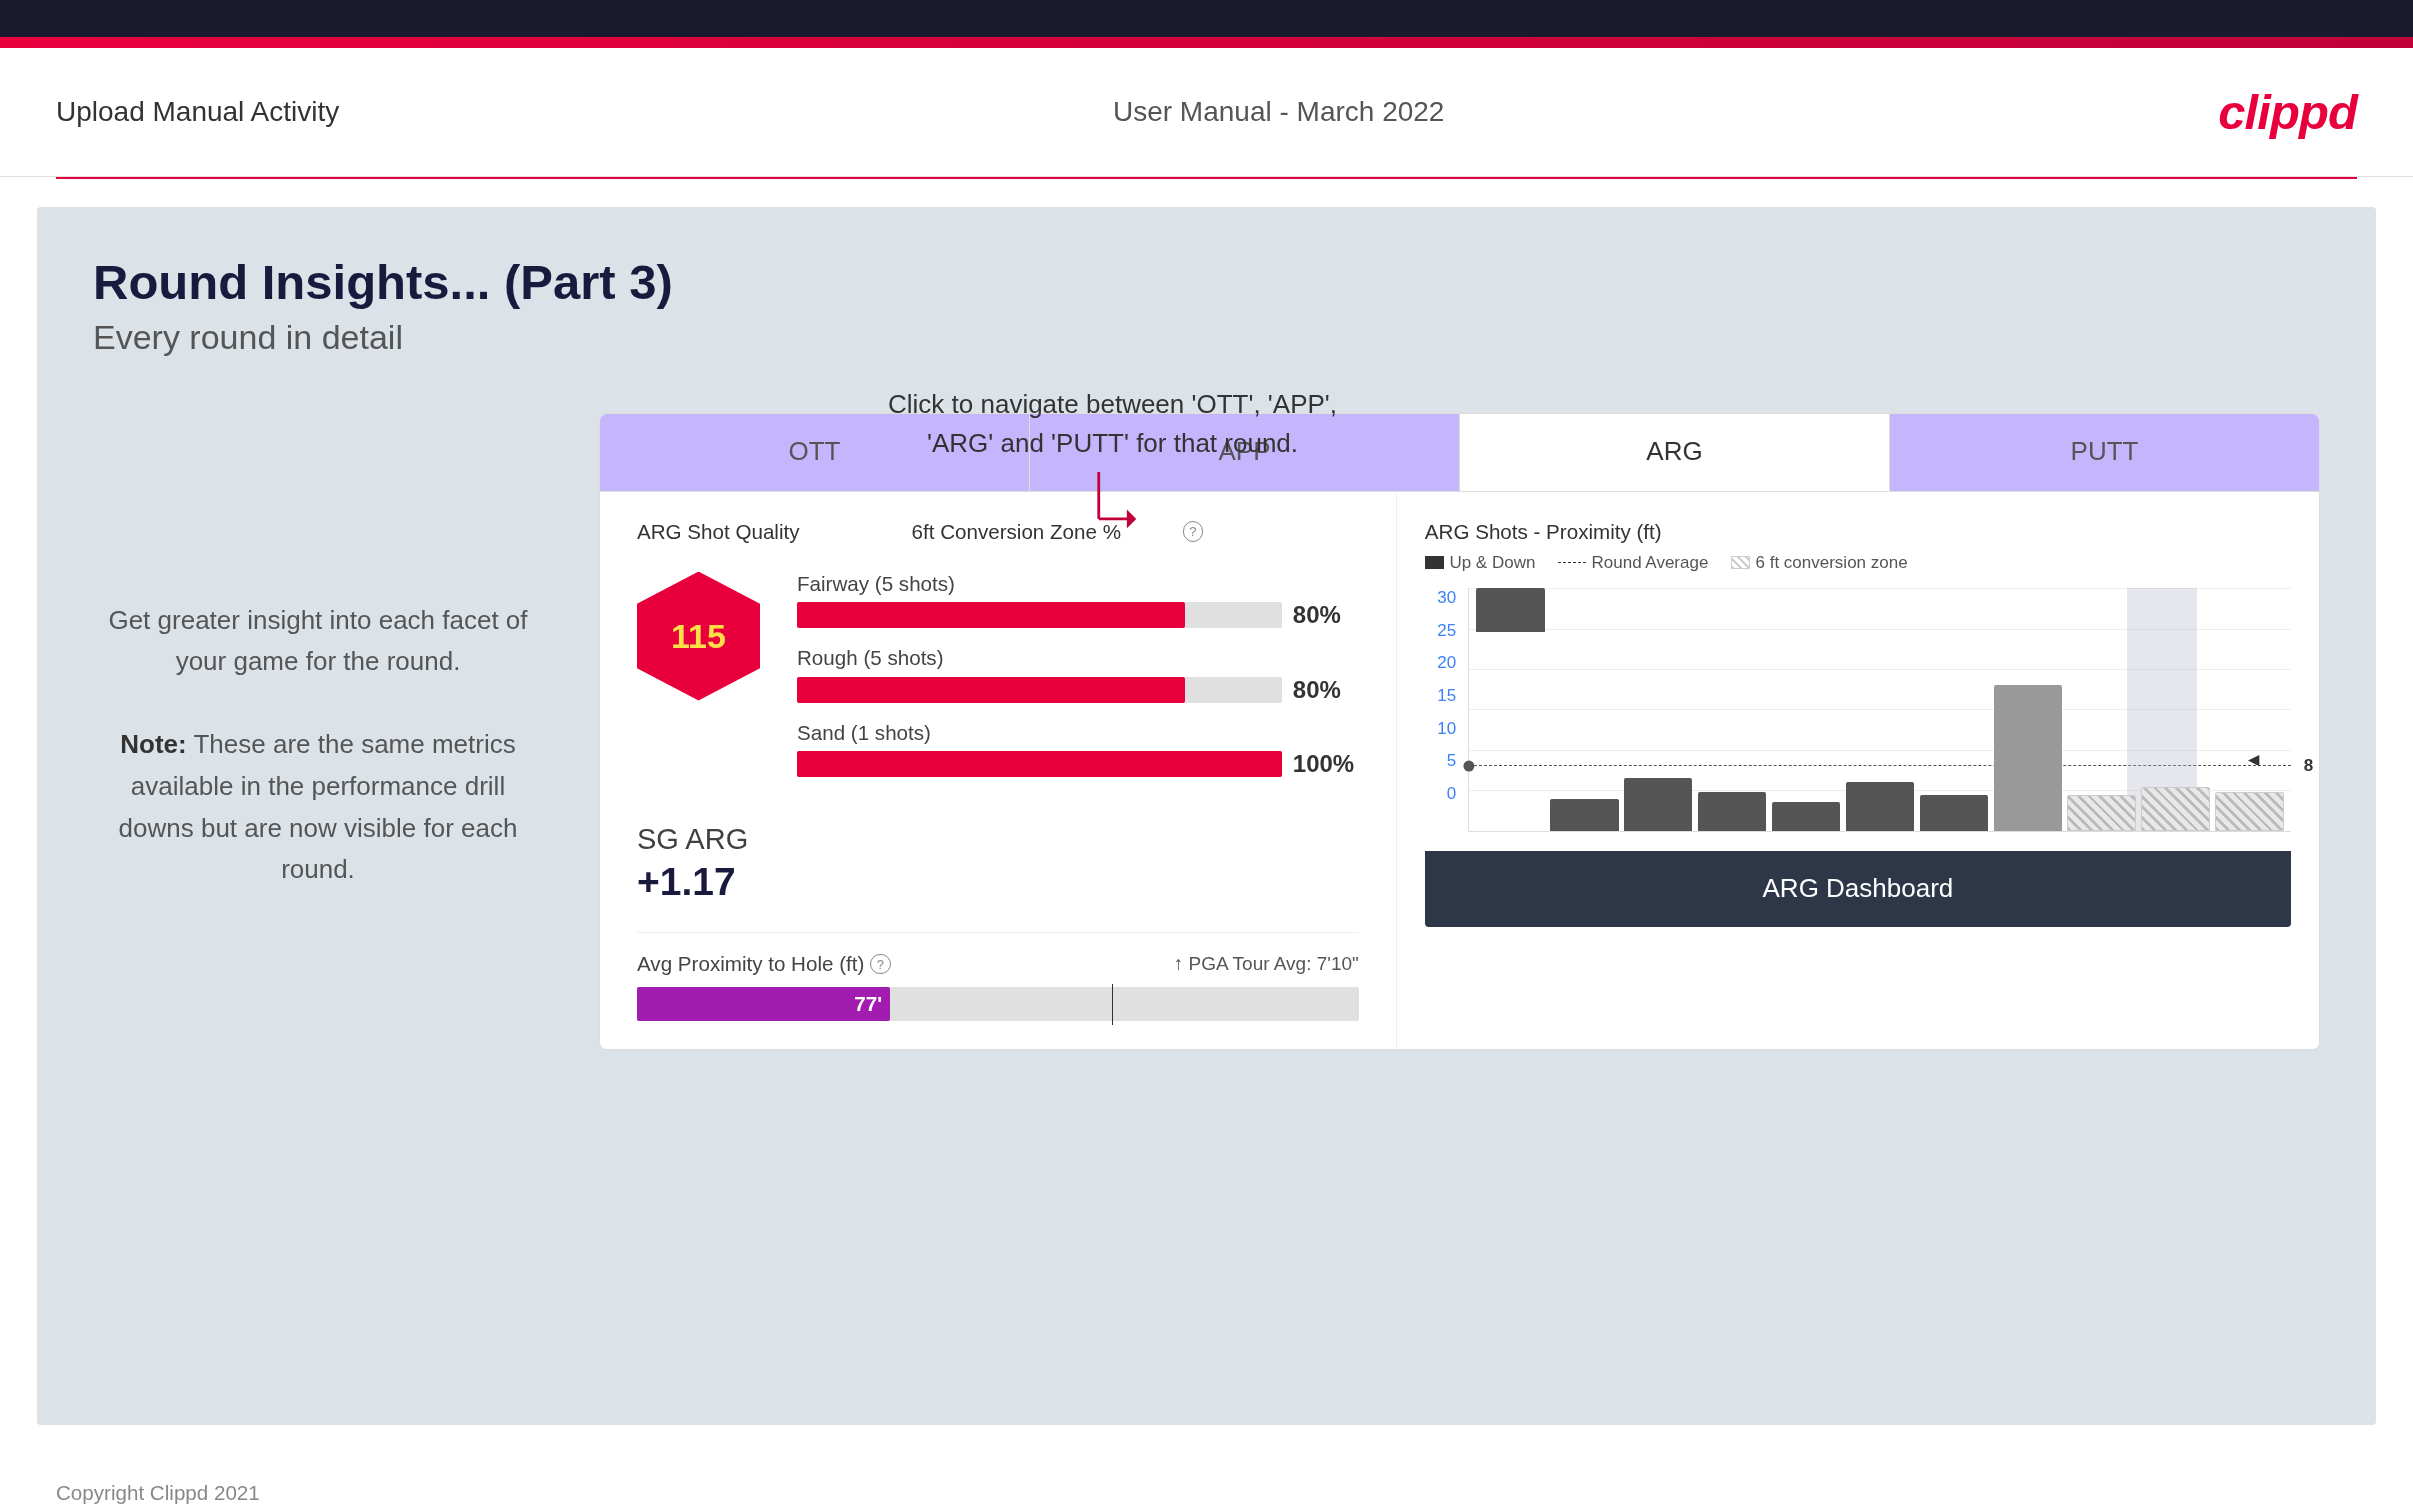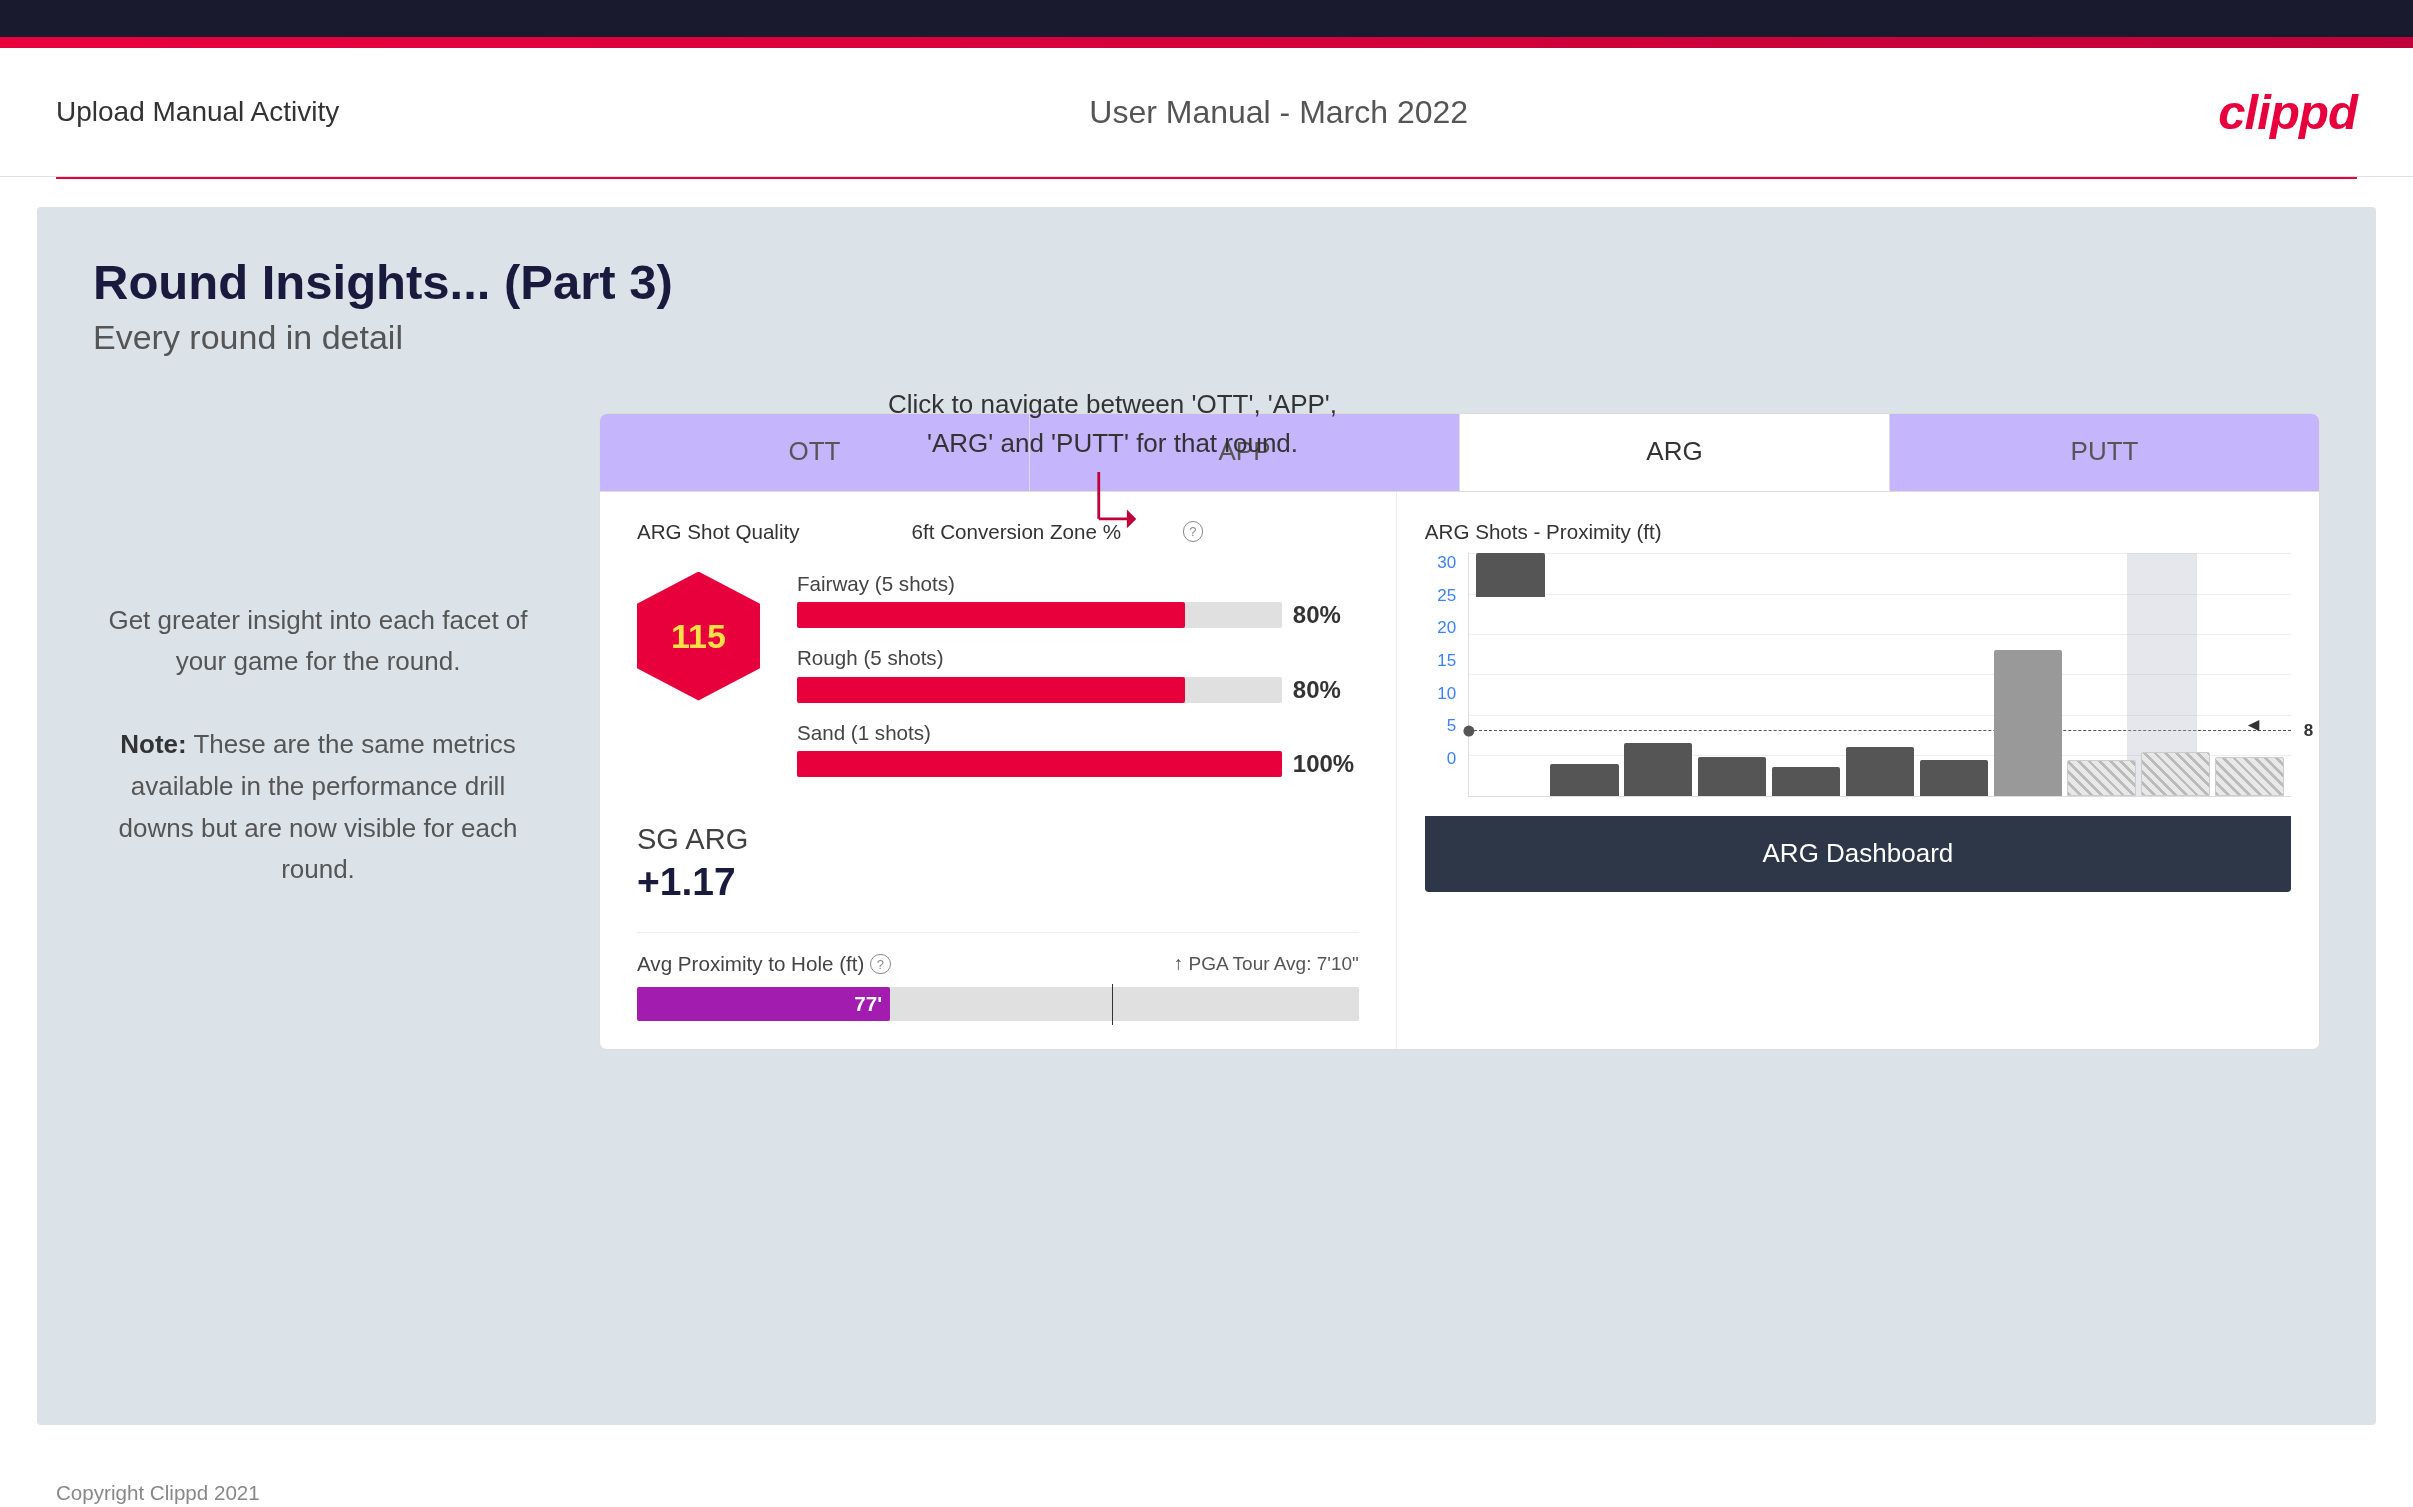--- a/index.html
+++ b/index.html
@@ -3,21 +3,21 @@
   <meta charset="utf-8">
   <style>
     * { box-sizing: border-box; margin: 0; padding: 0; }
     body { font-family: Arial, sans-serif; background: #fff; width: 2413px; min-height: 1508px; }
 
     .top-bar { background: #1a1a2e; height: 37px; width: 100%; }
     .bottom-bar { background: linear-gradient(to right, #e8003d, #c0003a); height: 11.2px; width: 100%; }
 
     .header { display: flex; align-items: center; justify-content: space-between; padding: 36px 56px; border-bottom: 0.9px solid #e0e0e0; }
     .header-left { font-size: 28px; color: #333; font-weight: 400; }
-    .header-center { font-size: 32px; color: #555; }
+    .header-center { font-size: 28px; color: #555; }
     .header-logo { font-size: 49px; font-weight: bold; color: #e8003d; font-style: italic; letter-spacing: -0.9px; }
 
     .divider { height: 1.9px; background: #e8003d; margin: 0 56px; }
 
     .main-content { background: #dce3e8; margin: 28px 37px; padding: 47px 56px; border-radius: 3.7px; min-height: 1218px; }
 
     .title-section { margin-bottom: 37px; }
     .main-title { font-size: 49px; font-weight: bold; color: #1a1a3e; }
     .main-subtitle { font-size: 34px; color: #555; margin-top: 7.5px; }
 
@@ -203,20 +203,34 @@
                   </div>
                   <div class="proximity-cursor"></div>
                 </div>
               </div>
             </div>
 
             <div class="right-chart">
               <div class="chart-header">
                 <span>ARG Shots - Proximity (ft)</span>
               </div>
+              <div class="chart-legend">
+                <div class="legend-item">
+                  <div class="legend-box"></div>
+                  <span>Up &amp; Down</span>
+                </div>
+                <div class="legend-item">
+                  <div class="legend-dashed"></div>
+                  <span>Round Average</span>
+                </div>
+                <div class="legend-item">
+                  <div class="legend-hatched"></div>
+                  <span>6 ft conversion zone</span>
+                </div>
+              </div>
 
               <div class="chart-area">
 
                 <div class="y-axis">
                   <span class="y-label">30</span>
                   <span class="y-label">25</span>
                   <span class="y-label">20</span>
                   <span class="y-label">15</span>
                   <span class="y-label">10</span>
                   <span class="y-label">5</span>

